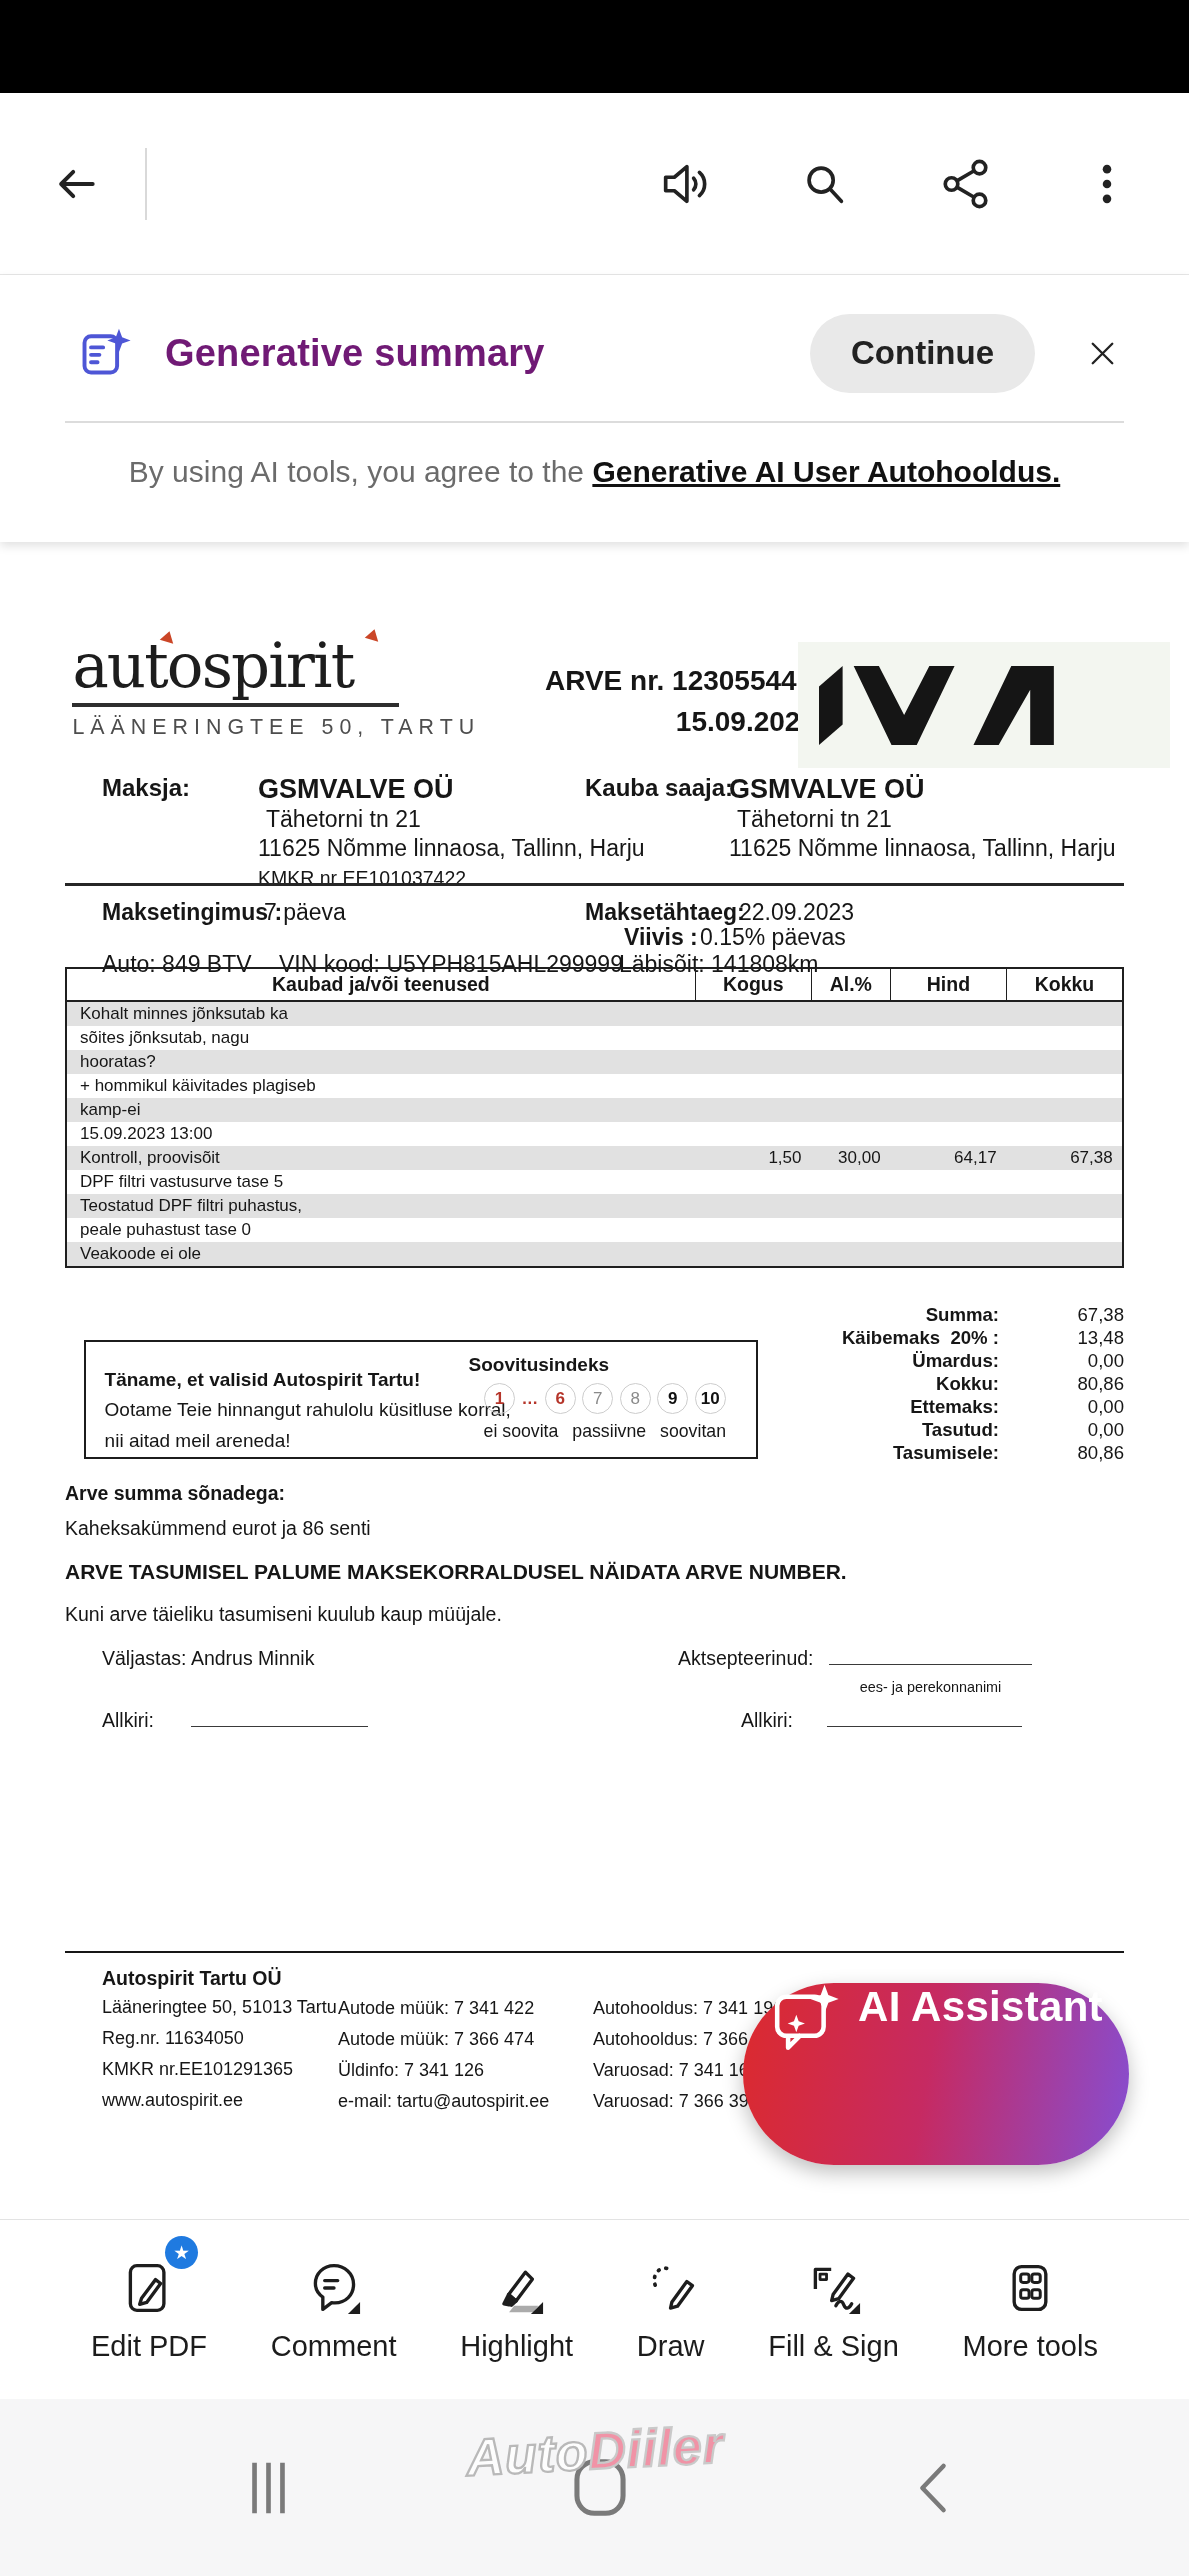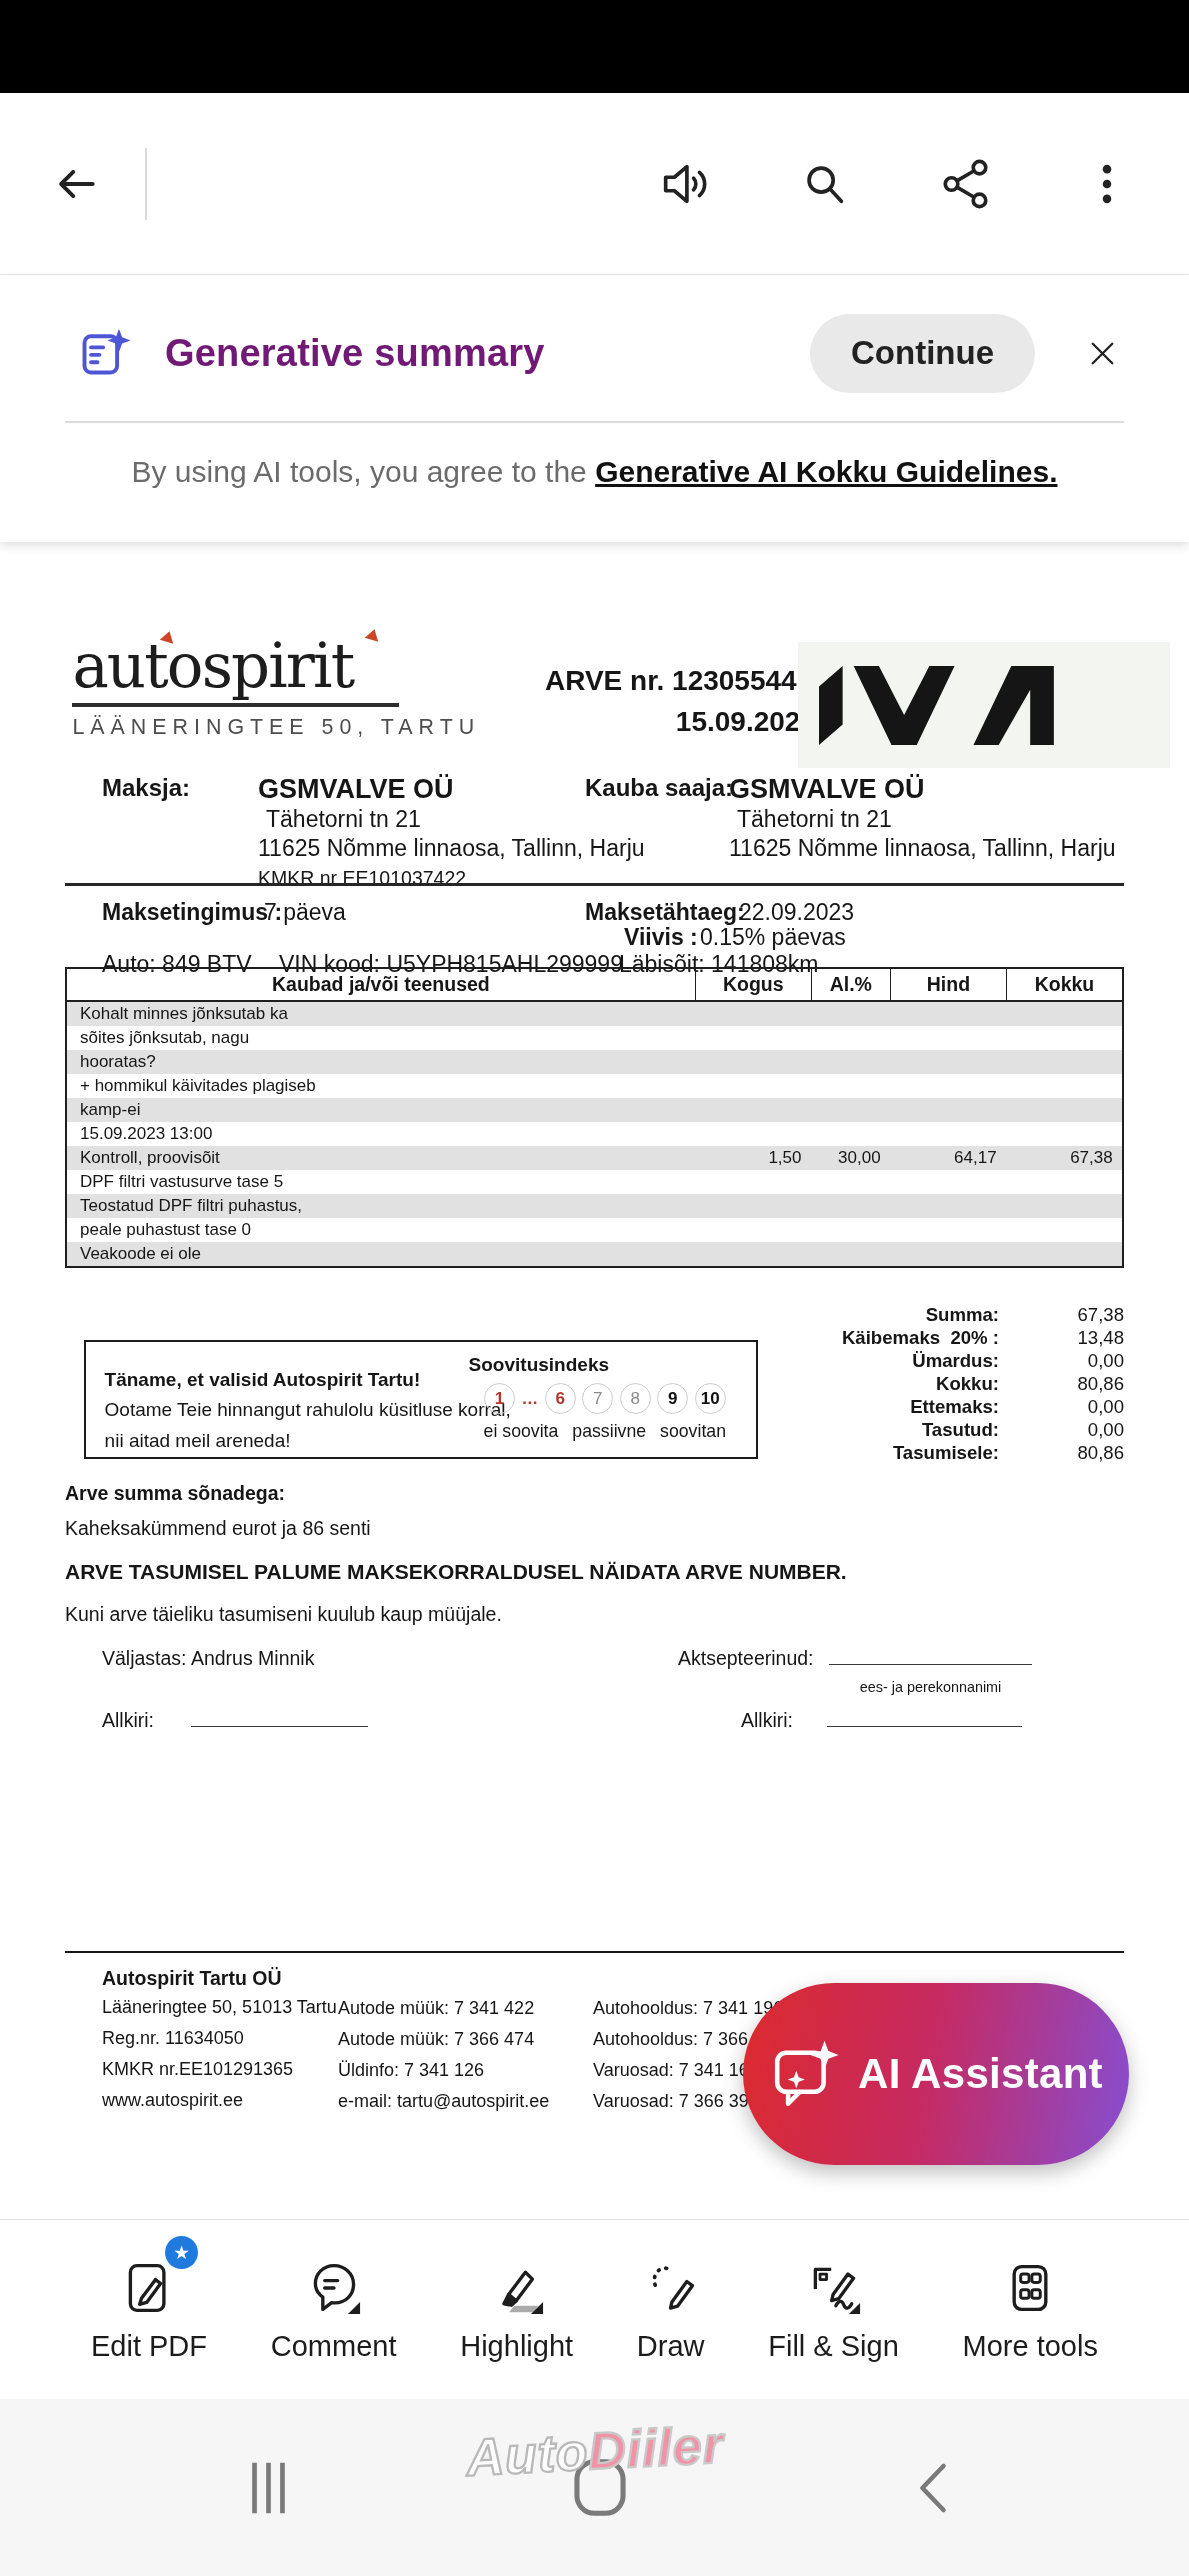--- a/index.html
+++ b/index.html
@@ -113,21 +113,21 @@
   .sig-el { position:absolute; white-space:nowrap; }
   .sig-line { display:inline-block; border-bottom:1.9px solid #3a3a3a; height:22px; vertical-align:bottom; }
   .acc-caption { position:absolute; left:754px; top:32px; width:223px; text-align:center; font-size:14.4px; }
 
   .doc-footer { top:1409px; border-top:2.8px solid #161616; height:186px; font-size:18px; }
   .f-col { position:absolute; top:11px; line-height:31px; white-space:nowrap; }
   .f-col1 { left:37px; } .f-col2 { left:273px; margin-top:29px; } .f-col3 { left:528px; margin-top:29px; }
   .f-company { font-weight:700; font-size:19.5px; line-height:28px; }
 
   .ai-pill { position:absolute; left:743px; top:1441px; width:386px; height:182px; z-index:5;
-             border-radius:91px; display:flex; align-items:center; justify-content:center; gap:18px;
+             border-radius:91px; display:flex; align-items:flex-start; justify-content:center; gap:18px;
              background:linear-gradient(100deg,#da2a32 4%,#c62a62 48%,#8b4bc9 96%);
              box-shadow:0 7.4px 20.4px rgba(0,0,0,.25); border:none; }
   .ai-pill-label { color:#fff; font-size:42px; font-weight:700; letter-spacing:0.3px; }
 
   
   .tools-bar { height:180px; background:#fff; border-top:1.9px solid #e3e3e3;
                display:flex; align-items:center; justify-content:space-between; padding:0 91px;
                position:relative; z-index:2; }
   .tool { display:flex; flex-direction:column; align-items:center; }
   .tool-icon { position:relative; height:58px; display:flex; align-items:flex-end; }
@@ -216,21 +216,21 @@
     <div class="icon-btn close-btn">
       <span>
         <svg width="39" height="39" viewBox="0 0 56 56" fill="none" stroke="#222" stroke-width="3.4" stroke-linecap="round">
           <path d="M14 14 L42 42 M42 14 L14 42"></path>
         </svg>
       </span>
     </div>
   </div>
   <div class="banner-divider"></div>
   <div class="consent">
-    <span>By using AI tools, you agree to the </span><a href="#">Generative AI Kokku Guidelines.</a>
+    <span>By using AI tools, you agree to the </span><a href="#">Generative AI User Autohooldus.</a>
   </div>
 </div>
 
 <div class="document">
 
   <div class="doc-abs doc-header">
     <div class="vendor-logo">
       <div class="vendor-name">autospirit</div>
       <div class="vendor-rule"></div>
       <div class="vendor-sub nw">LÄÄNERINGTEE 50, TARTU</div>

